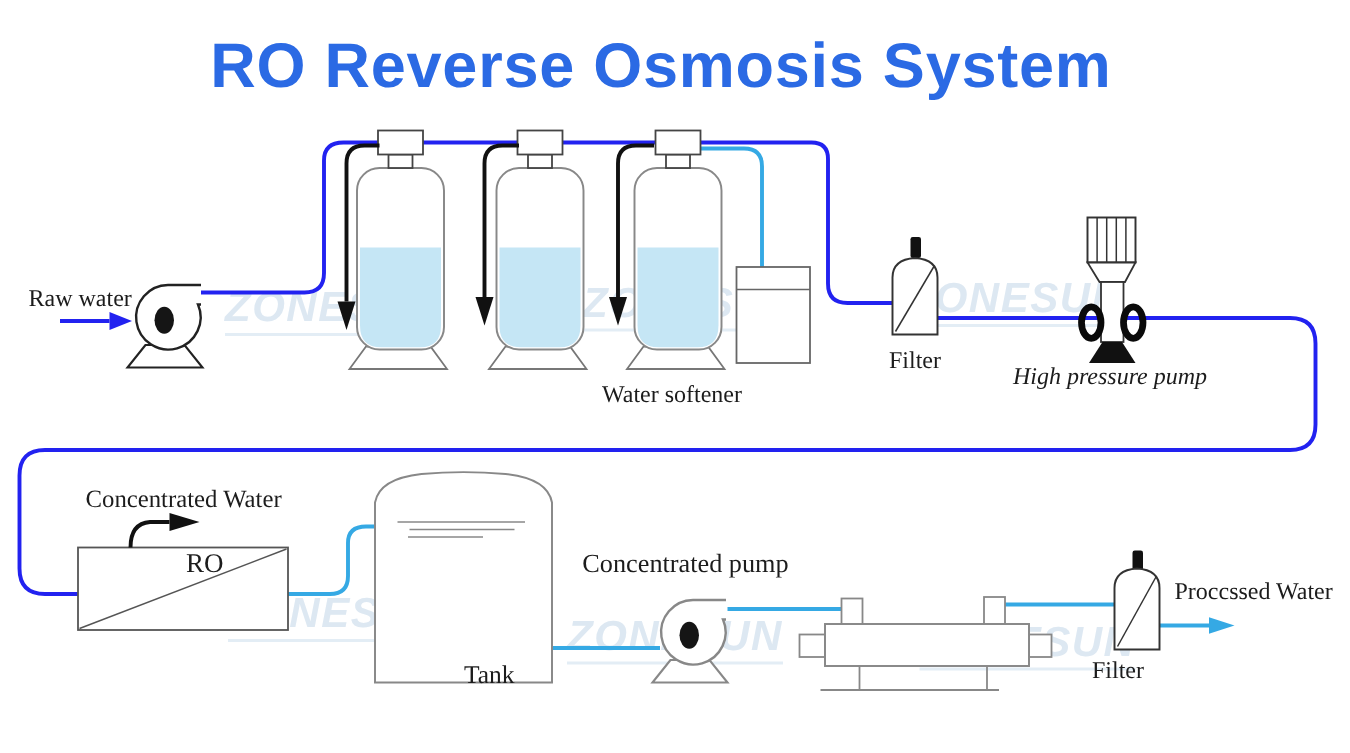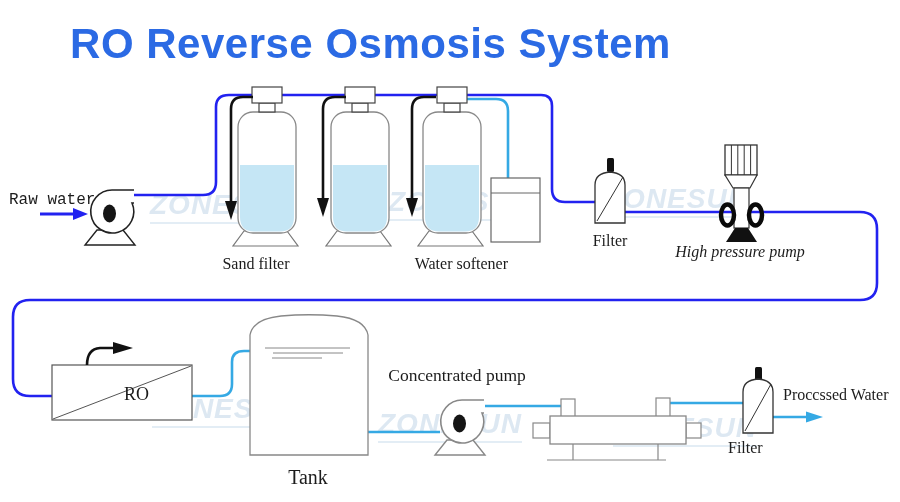--- a/index.html
+++ b/index.html
@@ -1,21 +1,21 @@
 <!DOCTYPE html>
 <html><head>
 <meta charset="utf-8">
 <style>
   html,body{margin:0;padding:0;background:#fff;}
   #stage{position:relative;width:900px;height:502px;background:#ffffff;overflow:hidden;
          font-family:"Liberation Serif", serif;}
   #diagram-svg{position:absolute;left:0;top:0;z-index:1;}
   .lbl{position:absolute;z-index:2;color:#1c1c1c;font-size:16px;white-space:nowrap;}
   .lbl.center{text-align:center;}
-  #page-title{position:absolute;left:0;top:20px;width:741px;text-align:center;z-index:2;
+  #page-title{position:absolute;left:0;top:20px;width:741px;text-align:right;z-index:2;
       font-family:"Liberation Sans", sans-serif;font-weight:bold;font-size:42px;
       letter-spacing:.5px;color:#2b6ae4;}
   .wm{position:absolute;z-index:0;font-family:"Liberation Sans", sans-serif;
       font-style:italic;font-weight:bold;font-size:28px;letter-spacing:1px;
       color:#dde8f2;border-bottom:2px solid #e3edf5;padding-bottom:1px;width:fit-content;}
 </style>
 </head>
 <body>
 
 <div id="stage">
@@ -139,23 +139,23 @@
 
     <g>
       <rect x="755" y="367" width="7" height="14" rx="1.5" fill="#111"></rect>
       <path d="M 743,433 L 743,392 Q 743,380 758,379 Q 773,380 773,392 L 773,433 Z" fill="#ffffff" stroke="#333" stroke-width="1.3"></path>
       <line x1="745" y1="431" x2="771" y2="384" stroke="#333" stroke-width="1"></line>
     </g>
   </svg>
 
   <div id="page-title">RO Reverse Osmosis System</div>
 
-  <div class="lbl" style="left:9px;top:191px;font-family:Liberation Mono, monospace;">Raw water</div>
-  <div class="lbl center" style="left:196px;top:255px;width:120px;">Sand filter</div>
-  <div class="lbl center" style="left:388px;top:255px;width:120px;text-align:right;">Water softener</div>
+  <div class="lbl" style="left:19px;top:191px;">Raw water</div>
+  <div class="lbl center" style="left:388px;top:255px;width:120px;">Water softener</div>
   <div class="lbl center" style="left:580px;top:232px;width:60px;">Filter</div>
   <div class="lbl center" style="left:660px;top:243px;width:160px;font-style:italic;">High pressure pump</div>
-  <div class="lbl" style="left:124px;top:384px;font-size:18px;">RO</div>
-  <div class="lbl center" style="left:273px;top:466px;width:70px;font-size:20px;">Tank</div>
+  <div class="lbl" style="left:57px;top:323px;font-size:16.5px;">Concentrated Water</div>
+  <div class="lbl" style="left:124px;top:365px;font-size:18px;">RO</div>
+  <div class="lbl center" style="left:273px;top:440px;width:70px;font-size:17px;text-align:right;">Tank</div>
   <div class="lbl center" style="left:377px;top:365px;width:160px;font-size:17.5px;">Concentrated pump</div>
   <div class="lbl center" style="left:728px;top:439px;">Filter</div>
   <div class="lbl" style="left:783px;top:386px;">Proccssed Water</div>
 </div>
 
 </body></html>

